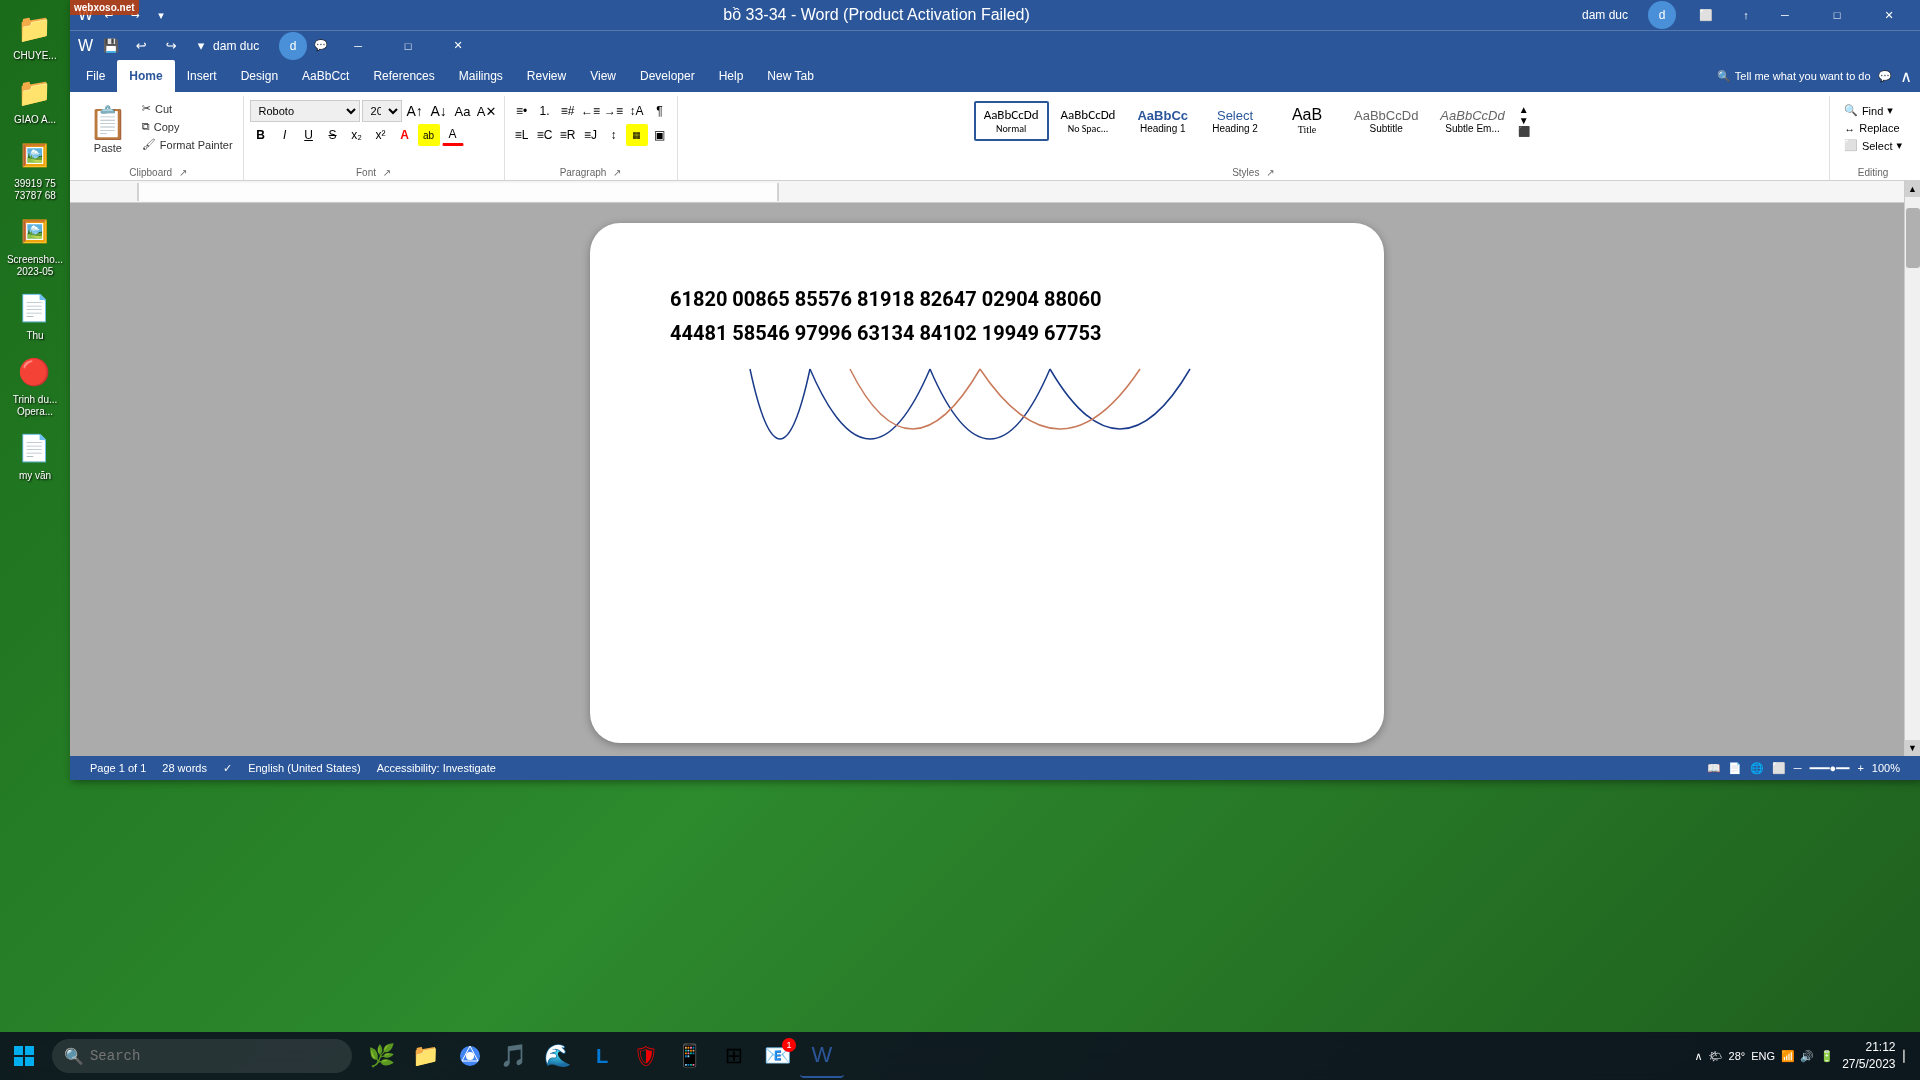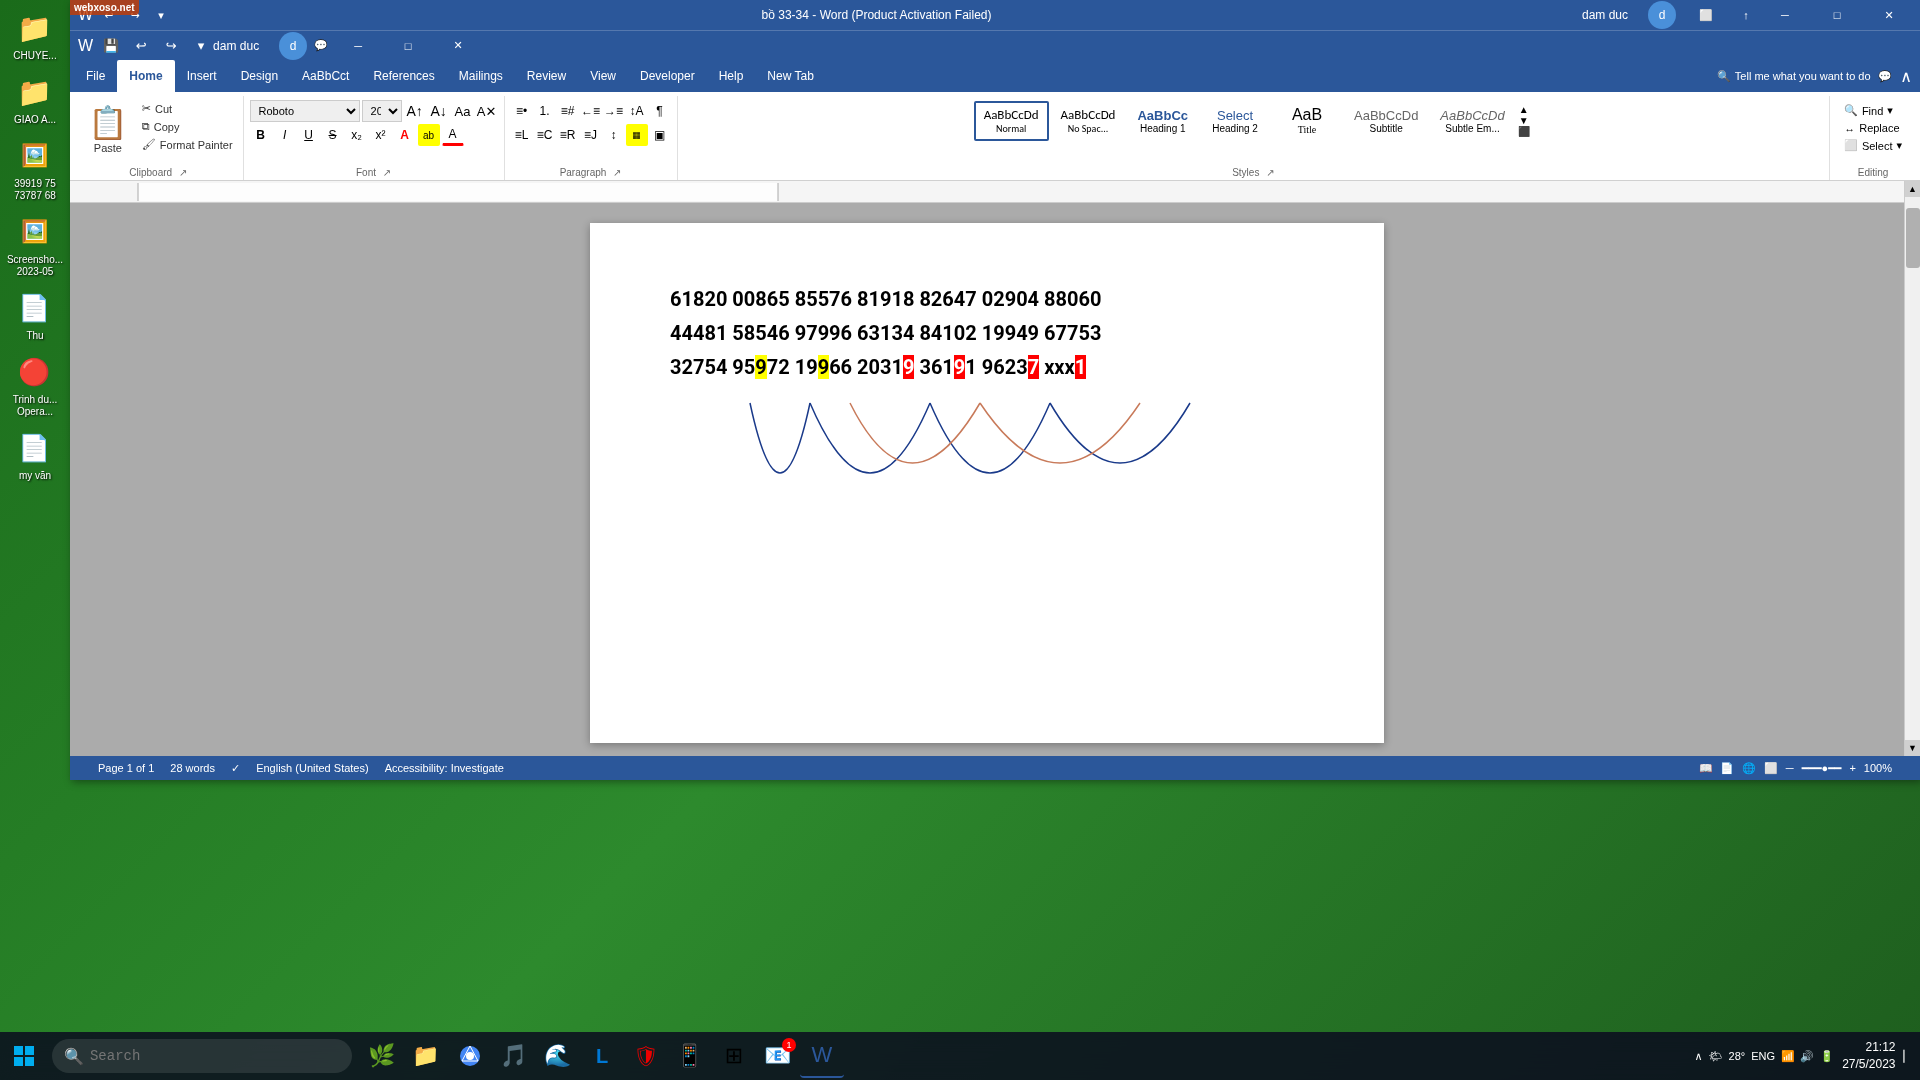--- a/index.html
+++ b/index.html
@@ -42,21 +42,21 @@
       background: #f0f0f0; display: flex; flex-direction: column;
       box-shadow: 2px 2px 8px rgba(0,0,0,0.4);
     }
 
     
     .title-bar {
       height: 30px; background: #2b579a; display: flex; align-items: center;
       padding: 0 8px; color: white; font-size: 12px; flex-shrink: 0;
     }
     .title-bar-left { display: flex; align-items: center; gap: 6px; }
-    .title-bar-center { flex: 1; text-align: center; font-size: 12px; }
+    .title-bar-center { flex: 1; text-align: center; font-size: 16px; }
     .title-bar-right { display: flex; align-items: center; gap: 6px; }
     .title-btn { width: 20px; height: 20px; display: flex; align-items: center; justify-content: center; cursor: pointer; font-size: 11px; border-radius: 2px; }
     .win-btn { width: 46px; height: 30px; display: flex; align-items: center; justify-content: center; cursor: pointer; color: white; font-size: 11px; }
 
     
     .title-bar2 {
       height: 30px; background: #2b579a; display: flex; align-items: center;
       padding: 0 8px; color: white; font-size: 12px; flex-shrink: 0;
       border-top: 1px solid rgba(255,255,255,0.2);
     }
@@ -111,36 +111,37 @@
 
     
     .doc-area {
       flex: 1; background: #ababab; overflow: auto; padding: 20px;
       display: flex; justify-content: center; align-items: flex-start;
     }
     .doc-page {
       background: white; width: 794px; min-height: 520px;
       box-shadow: 0 2px 8px rgba(0,0,0,0.3);
       padding: 60px 80px 60px 80px;
+      border-radius: 30px;
     }
 
     
     .doc-text { font-family: Roboto, Arial, sans-serif; font-size: 20px; font-weight: bold; line-height: 1.6; color: #000; }
     .doc-line { display: block; white-space: nowrap; margin-bottom: 2px; }
 
     .highlight-yellow { background-color: yellow; }
     .highlight-red { background-color: red; color: white; }
 
     
     .doc-curves { margin-top: 10px; }
 
     
     .status-bar {
       height: 24px; background: #2b579a; display: flex; align-items: center;
-      padding: 0 28px; color: white; font-size: 11px; gap: 16px; flex-shrink: 0;
+      padding: 0 20px; color: white; font-size: 11px; gap: 16px; flex-shrink: 0;
     }
     .status-right { margin-left: auto; display: flex; align-items: center; gap: 8px; }
 
     
     .scrollbar-v {
       width: 16px; background: #f0f0f0; border-left: 1px solid #ccc;
       display: flex; flex-direction: column; align-items: center;
     }
     .scroll-btn { width: 16px; height: 16px; background: #d0d0d0; display: flex; align-items: center; justify-content: center; font-size: 9px; cursor: pointer; }
     .scroll-track { flex: 1; width: 16px; position: relative; }
@@ -454,21 +455,20 @@
           <line x1="60" y1="0" x2="60" y2="18" stroke="#aaa" stroke-width="1"></line>
           <line x1="700" y1="0" x2="700" y2="18" stroke="#aaa" stroke-width="1"></line>
         </svg>
       </div>
 
       <div class="doc-area">
         <div class="doc-page">
           <div class="doc-text">
             <span class="doc-line">61820 00865 85576 81918 82647 02904 88060</span>
             <span class="doc-line">44481 58546 97996 63134 84102 19949 67753</span>
-            <span class="doc-line">32754 95<span class="highlight-yellow">9</span>72 19<span class="highlight-yellow">9</span>66 2031<span class="highlight-red">9</span> 361<span class="highlight-red">9</span>1 9623<span class="highlight-red">7</span> xxx<span class="highlight-red">1</span></span>
           </div>
 
           <div class="doc-curves">
             <svg width="560" height="160" viewBox="0 0 560 160">
 
               <path d="M 80 10 Q 110 150 140 10" fill="none" stroke="#1a3a8a" stroke-width="1.5"></path>
               <path d="M 140 10 Q 200 150 260 10" fill="none" stroke="#1a3a8a" stroke-width="1.5"></path>
               <path d="M 260 10 Q 320 150 380 10" fill="none" stroke="#1a3a8a" stroke-width="1.5"></path>
               <path d="M 380 10 Q 450 130 520 10" fill="none" stroke="#1a3a8a" stroke-width="1.5"></path>
 

